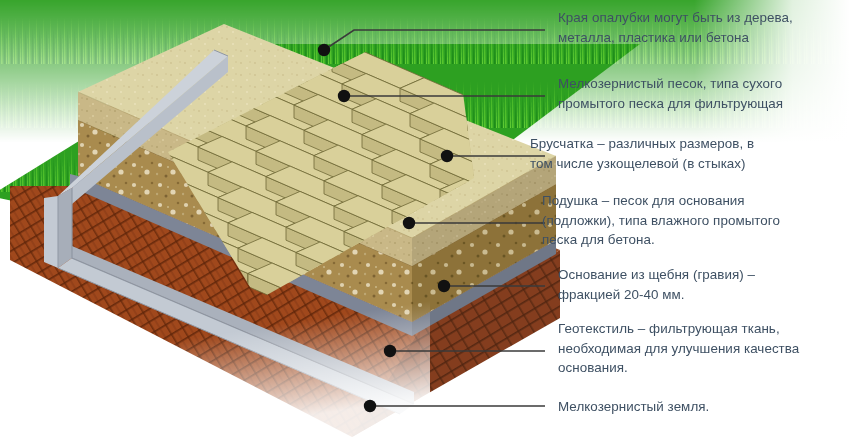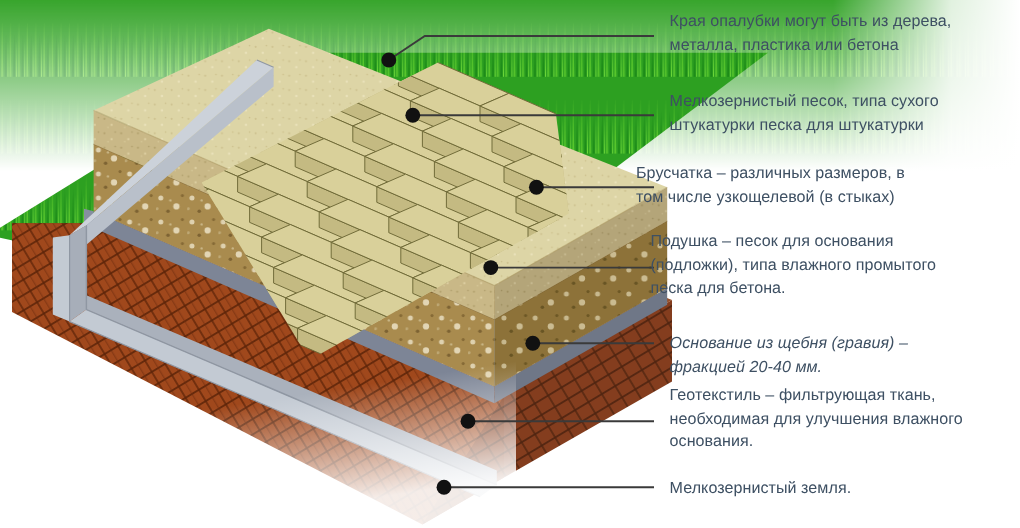--- a/index.html
+++ b/index.html
@@ -990,27 +990,27 @@
           <polyline points="370,406 545,406" fill="none" stroke="#3a3a3a" stroke-width="1.6"></polyline>
           <circle cx="370" cy="406" r="6.2" fill="#111111"></circle>
         </g>
       </g>
   </svg>
 
   <div id="labelHost">
       <div class="label" style="left: 558px; top: 8px;">Края опалубки могут быть из дерева,
 металла, пластика или бетона</div>
       <div class="label" style="left: 558px; top: 74px;">Мелкозернистый песок, типа сухого
-штукатурки песка для штукатурки</div>
+промытого песка для фильтрующая</div>
       <div class="label" style="left: 530px; top: 134px;">Брусчатка – различных размеров, в
 том числе узкощелевой (в стыках)</div>
       <div class="label" style="left: 542px; top: 191px;">Подушка – песок для основания
 (подложки), типа влажного промытого
 песка для бетона.</div>
-      <div class="label" style="left: 558px; top: 276px; font-style: italic;">Основание из щебня (гравия) –
+      <div class="label" style="left: 558px; top: 265px;">Основание из щебня (гравия) –
 фракцией 20-40 мм.</div>
       <div class="label" style="left: 558px; top: 319px;">Геотекстиль – фильтрующая ткань,
-необходимая для улучшения влажного
+необходимая для улучшения качества
 основания.</div>
       <div class="label" style="left: 558px; top: 397px;">Мелкозернистый земля.</div>
     </div>
 
 </div>
 
 </body></html>

